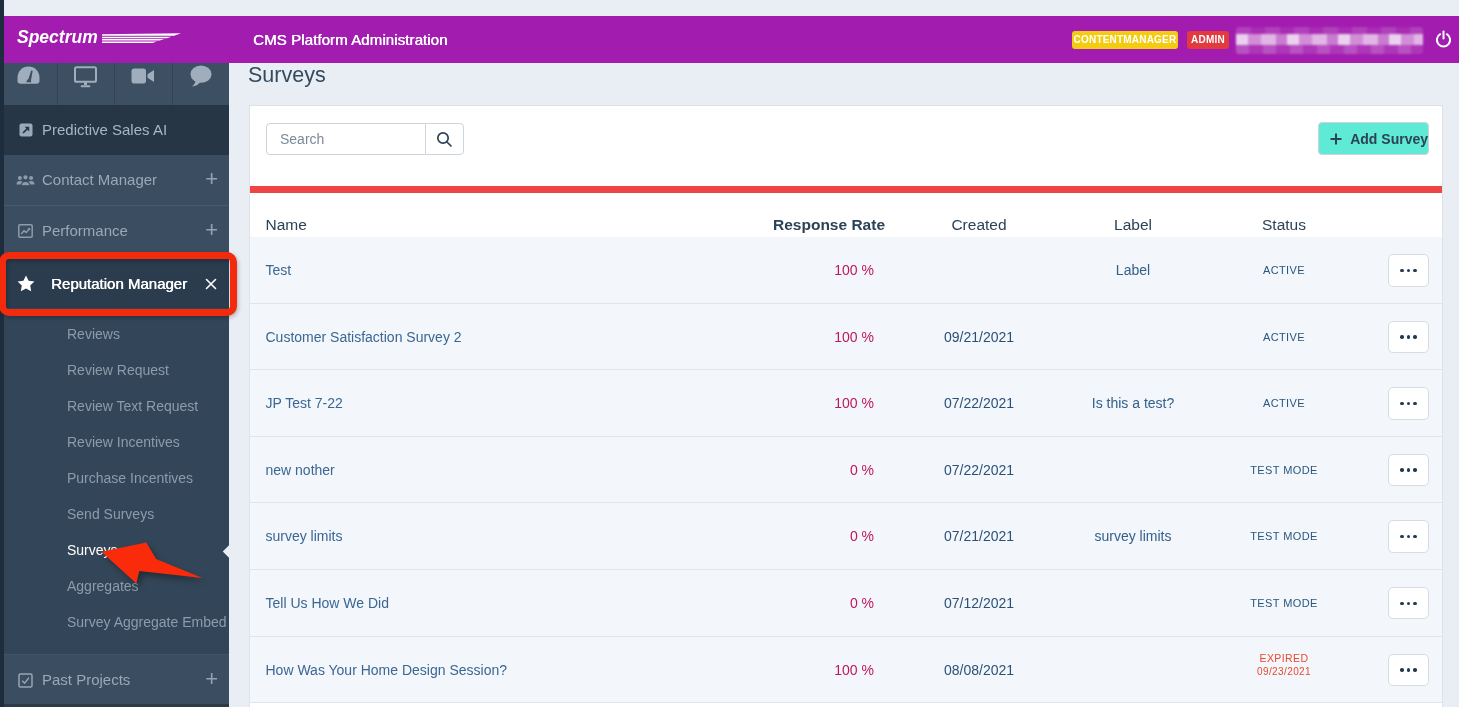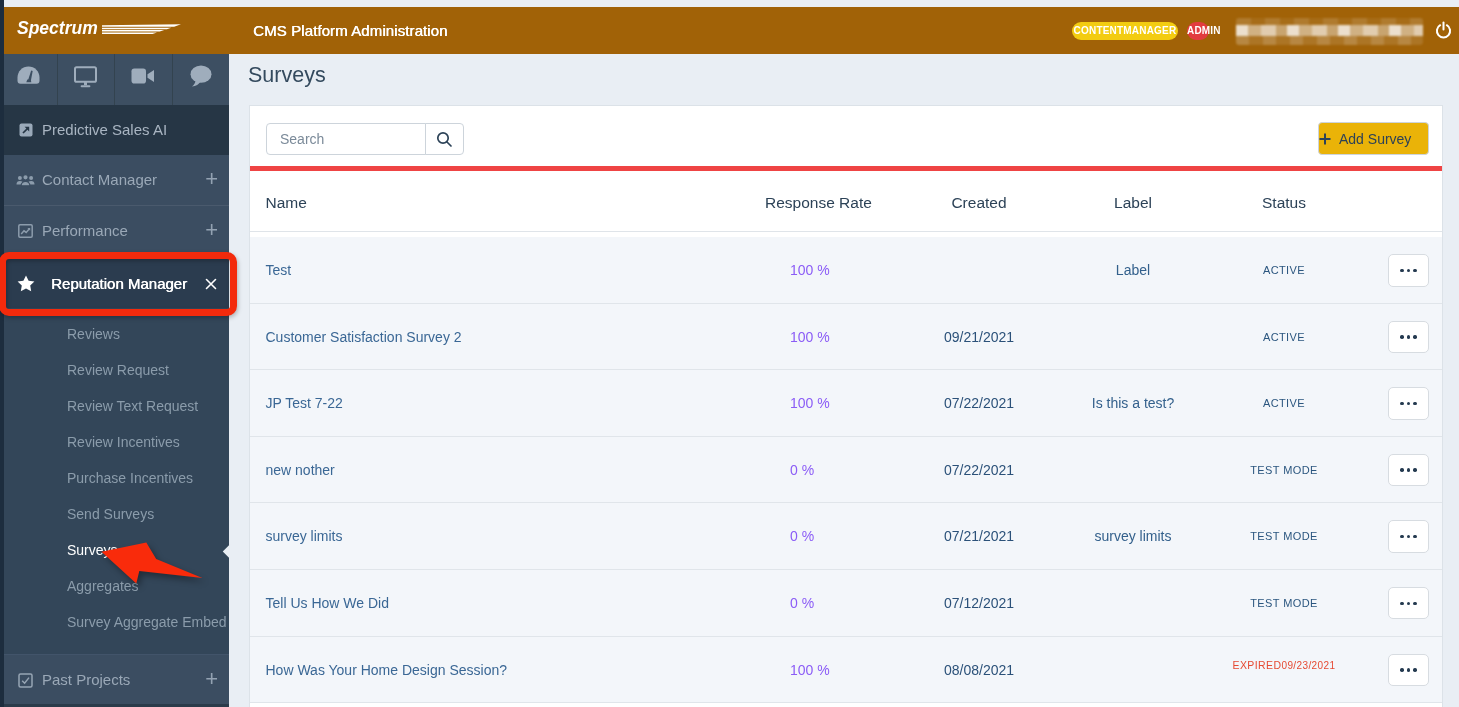--- a/index.html
+++ b/index.html
@@ -1,25 +1,25 @@
 <!DOCTYPE html>
 <html><head>
 <meta charset="utf-8">
 <style>
 * { margin:0; padding:0; box-sizing:border-box; }
 html,body { width:1459px; height:707px; overflow:hidden; }
 body { font-family:"Liberation Sans", sans-serif; background:#e9eef4; position:relative; }
 .abs { position:absolute; }
 
 
-#topbar { position:absolute; left:0; top:7px; width:1459px; height:47px; background:#a16207; z-index:5; }
+#topbar { position:absolute; left:0; top:16px; width:1459px; height:47px; background:#a21caf; z-index:5; }
 #title { position:absolute; left:253px; top:0; height:47px; line-height:47px; color:#fff; font-size:15px; font-weight:400; text-shadow:.5px 0 0 #fff; letter-spacing:.1px; }
-.badge { position:absolute; top:15px; height:18px; line-height:18px; border-radius:9px; color:#fff; font-size:10px; font-weight:700; text-align:center; letter-spacing:.2px; }
+.badge { position:absolute; top:15px; height:18px; line-height:18px; border-radius:3px; color:#fff; font-size:10px; font-weight:700; text-align:center; letter-spacing:.2px; }
 #badge-cm { left:1072px; width:106px; background:#f3cc11; }
-#badge-admin { left:1187px; width:22px; background:#e23b3f; }
+#badge-admin { left:1187px; width:42px; background:#e23b3f; }
 #blurbox { position:absolute; left:1236px; top:11px; width:187px; height:27px; border-radius:3px; overflow:hidden; filter:blur(1.1px); }
 #blurbox .b1 { position:absolute; left:0; top:0; width:187px; height:7px;
   background:repeating-linear-gradient(90deg, rgba(255,255,255,.16) 0 15px, rgba(255,255,255,.07) 15px 29px); }
 #blurbox .b2 { position:absolute; left:0; top:7px; width:187px; height:11px;
   background:repeating-linear-gradient(90deg, rgba(255,255,255,.80) 0 12px, rgba(255,255,255,.50) 12px 25px, rgba(255,255,255,.68) 25px 40px, rgba(255,255,255,.42) 40px 51px); }
 #blurbox .b3 { position:absolute; left:0; top:18px; width:187px; height:9px;
   background:repeating-linear-gradient(90deg, rgba(255,255,255,.24) 0 13px, rgba(255,255,255,.12) 13px 27px); }
 
 
 #leftstrip { position:absolute; left:0; top:0; width:4px; height:707px; background:#1d2d3e; z-index:6; }
@@ -52,33 +52,33 @@
 #diamond { position:absolute; left:224.5px; top:498.5px; width:11px; height:11px; background:#e9eef4; transform:rotate(45deg); z-index:7; }
 
 
 #main { position:absolute; left:229px; top:47px; width:1230px; height:660px; background:#e9eef4; }
 #h1 { position:absolute; left:19px; top:16px; font-size:21.5px; color:#344a5e; }
 #card { position:absolute; left:20px; top:58px; width:1194px; height:645px; background:#fff; border:1px solid #dce2e8; }
 
 #searchinput { position:absolute; left:16px; top:17px; width:160px; height:32px; border:1px solid #cdd4db; border-radius:4px 0 0 4px; background:#fff; }
 #searchinput span { position:absolute; left:13px; top:0; height:30px; line-height:30px; color:#7b8a99; font-size:14px; }
 #searchbtn { position:absolute; left:175px; top:17px; width:39px; height:32px; border:1px solid #cdd4db; border-radius:0 4px 4px 0; background:#fff; display:flex; align-items:center; justify-content:center; }
-#addbtn { position:absolute; right:13px; top:16px; width:111px; height:33px; border:1px solid #cdd4db; border-radius:4px; background:#eab308; display:flex; align-items:center; justify-content:flex-start; color:#2d4257; font-size:14px; }
+#addbtn { position:absolute; right:13px; top:16px; width:111px; height:33px; border:1px solid #cdd4db; border-radius:4px; background:#5eead4; display:flex; align-items:center; justify-content:flex-end; color:#2d4257; font-size:14px;font-weight:bold; }
 #addbtn svg { margin-right:8px; }
 
-#thead { position:absolute; left:0; top:60px; width:1192px; height:66px; border-top:5px solid #ef4444; border-bottom:1px solid #dfe4e9; }
+#thead { position:absolute; left:0; top:80px; width:1192px; height:66px; border-top:7px solid #ef4444; border-bottom:1px solid #dfe4e9; }
 .hc { position:absolute; top:0; height:64px; line-height:64px; color:#2c4257; font-size:15.5px; }
 #rows { position:absolute; left:0; top:131px; width:1192px; }
 .row { position:relative; width:1192px; height:66.6px; background:#f3f6fa; border-bottom:1px solid #e0e5ea; }
 .name { position:absolute; left:15.5px; top:0; height:66px; line-height:66px; color:#3a6795; font-size:14px; }
-.rate { position:absolute; left:540px; width:120px; top:0; height:66px; line-height:66px; text-align:left; color:#8b5cf6; font-size:14px; }
+.rate { position:absolute; left:504px; width:120px; top:0; height:66px; line-height:66px; text-align:right; color:#be185d; font-size:14px; }
 .created { position:absolute; left:669px; width:120px; top:0; height:66px; line-height:66px; text-align:center; color:#2b5179; font-size:14px; }
 .label { position:absolute; left:803px; width:160px; top:0; height:66px; line-height:66px; text-align:center; color:#33608c; font-size:14px; }
 .status { position:absolute; left:954px; width:160px; top:0; height:66px; line-height:66px; text-align:center; color:#2b567f; font-size:11px; letter-spacing:.4px; }
-.status.exp { line-height:13px; display:flex; flex-direction:row; align-items:center; justify-content:center; color:#e64a33; font-size:10.5px; height:57px; }
+.status.exp { line-height:13px; display:flex; flex-direction:column; align-items:center; justify-content:center; color:#e64a33; font-size:10.5px; height:57px; }
 .status.exp .d2 { font-size:10px; margin-top:0; }
 .dots { position:absolute; right:13px; top:17px; width:41px; height:32.5px; background:#fff; border:1px solid #d7dce1; border-radius:5px; display:flex; align-items:center; justify-content:center; gap:3px; }
 .dots i { width:3.4px; height:3.4px; border-radius:50%; background:#243a50; }
 
 
 #redrect { position:absolute; left:-1px; top:252px; width:238px; height:63.5px; border:7px solid #f32a0c; border-radius:10px; z-index:8; filter:drop-shadow(1px 2px 2px rgba(0,0,0,.25)); }
 #arrow { position:absolute; left:90px; top:530px; z-index:8; filter:drop-shadow(3px 4px 3px rgba(0,0,0,.35)); }
 </style>
 </head>
 <body>
@@ -233,21 +233,21 @@
     <div id="addbtn">
       <svg width="12" height="12" viewBox="0 0 12 12">
         <line x1="6" y1="0.5" x2="6" y2="11.5" stroke="#2d4257" stroke-width="2"></line>
         <line x1="0.5" y1="6" x2="11.5" y2="6" stroke="#2d4257" stroke-width="2"></line>
       </svg>
       <span>Add Survey</span>
     </div>
 
     <div id="thead">
       <div class="hc" style="left:15.5px;">Name</div>
-      <div class="hc" style="left:515px;width:120px;text-align:left;">Response Rate</div>
+      <div class="hc" style="left:515px;width:120px;text-align:right;font-weight:bold;">Response Rate</div>
       <div class="hc" style="left:669px;width:120px;text-align:center;">Created</div>
       <div class="hc" style="left:803px;width:160px;text-align:center;">Label</div>
       <div class="hc" style="left:954px;width:160px;text-align:center;">Status</div>
     </div>
 
     <div id="rows">
       <div class="row">
         <span class="name">Test</span>
           <span class="rate">100 %</span>
         <span class="label">Label</span>

